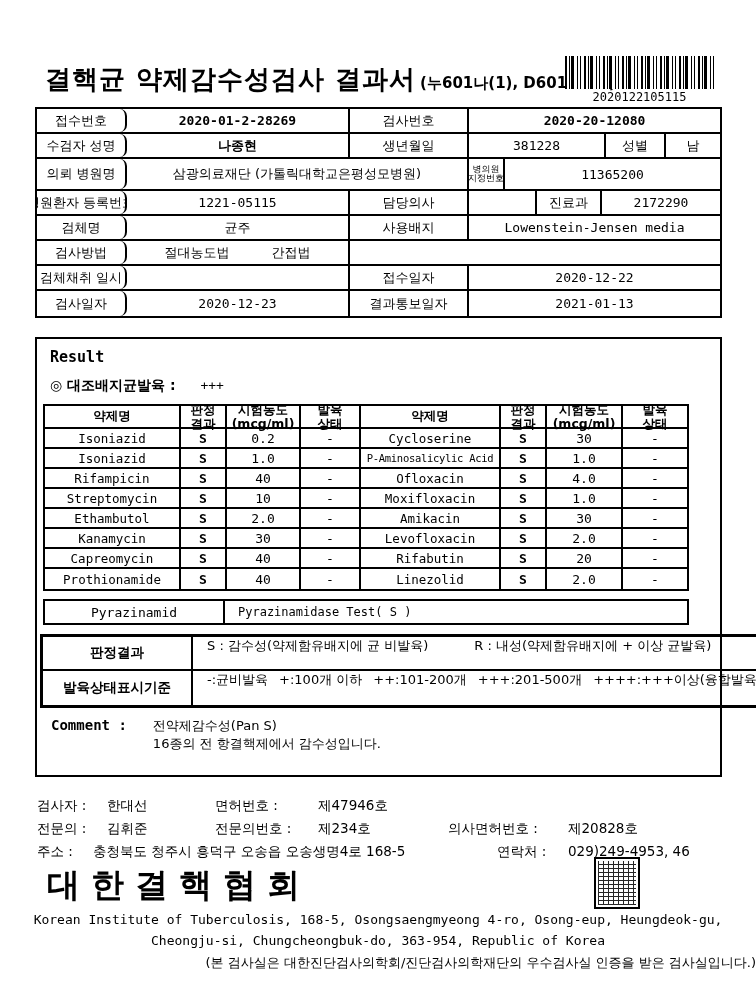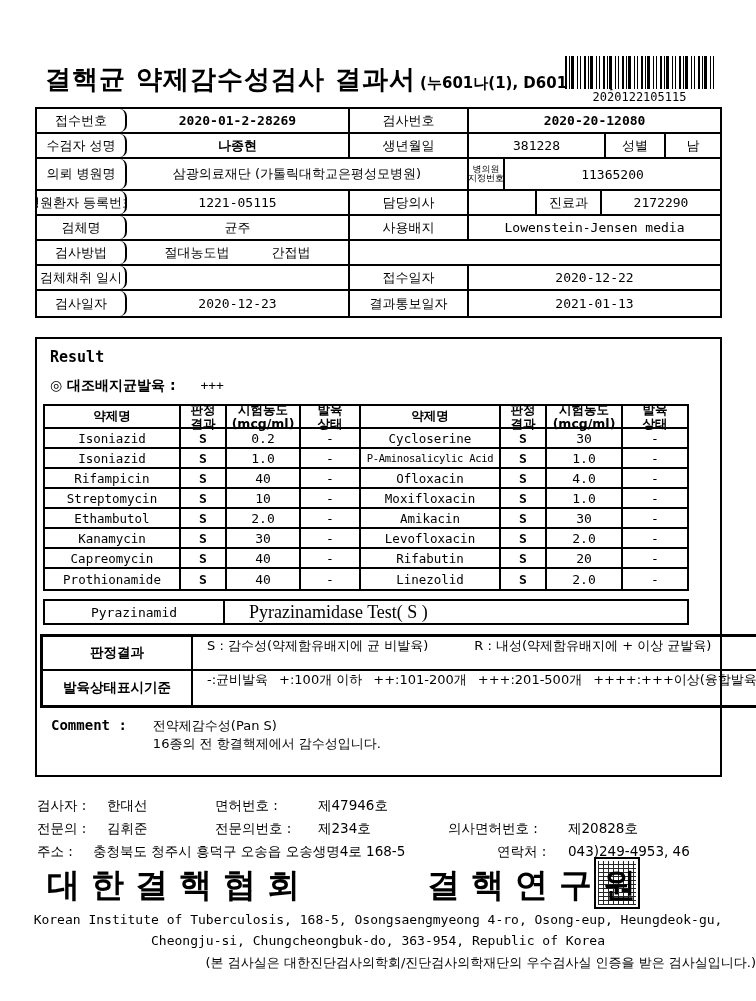--- a/index.html
+++ b/index.html
@@ -61,21 +61,21 @@
   .c-name { font-family:"DejaVu Sans Mono","Liberation Mono",monospace; font-size:12.5px; }
   .c-name.tight { font-size:10.5px; letter-spacing:-0.3px; }
   .c-num  { font-family:"DejaVu Sans Mono","Liberation Mono",monospace; }
   .c-judge { font-family:"DejaVu Sans Mono","Liberation Mono",monospace; font-weight:bold; }
   .two { flex-direction:column; line-height:1.1; justify-content:center; }
   .dhead .dcell { font-size:12.5px; }
 
   .pyra-table { margin:8px 0 0 6px; width:646px; height:26px; border:2px solid #000; display:flex; }
   .pyra-label { width:180px; border-right:2px solid #000; display:flex; align-items:center;
                 justify-content:center; font-size:13px; }
-  .pyra-value { flex:1; display:flex; align-items:center; padding-left:24px; font-size:18px;font-family:Liberation Serif, serif; }
+  .pyra-value { flex:1; display:flex; align-items:center; padding-left:13px; font-size:12px; }
 
   .jtable { margin:9px 0 0 3px; width:732px; border:3px solid #000; }
   .jrow { display:flex; height:34px; border-bottom:2px solid #000; }
   .jrow:last-child { border-bottom:none; }
   .jlabel { width:150px; border-right:2px solid #000; display:flex; align-items:center;
             justify-content:center; font-size:13.5px; font-weight:bold; flex-shrink:0; }
   .jvalue { flex:1; display:flex; align-items:flex-start; padding-left:14px; font-size:13px;
             white-space:nowrap; }
   .jvalue.sr > span + span { margin-left:46px; }
   .jvalue.crit > span + span { margin-left:11px; }
@@ -342,26 +342,25 @@
     <span style="left:107px">김휘준</span>
     <span style="left:215px">전문의번호 :</span>
     <span style="left:318px">제234호</span>
     <span style="left:448px">의사면허번호 :</span>
     <span style="left:568px">제20828호</span>
   </div>
   <div class="fline" style="top:843px">
     <span style="left:37px">주소 :</span>
     <span style="left:93px">충청북도 청주시 흥덕구 오송읍 오송생명4로 168-5</span>
     <span style="left:497px">연락처 :</span>
-    <span style="left:568px">043)249-4953, 46</span>
+    <span style="left:568px">029)249-4953, 46</span>
   </div>
 
   <div class="org-line">
     <span>대한결핵협회</span>
-    <span>결핵연구원</span>
   </div>
   <div class="stamp">
     <div class="stamp-inner"></div>
   </div>
 
   <div class="eng1">Korean Institute of Tuberculosis, 168-5, Osongsaengmyeong 4-ro, Osong-eup, Heungdeok-gu,</div>
   <div class="eng2">Cheongju-si, Chungcheongbuk-do, 363-954, Republic of Korea</div>
   <div class="cert">(본 검사실은 대한진단검사의학회/진단검사의학재단의 우수검사실 인증을 받은 검사실입니다.)</div>
 
 </div>

